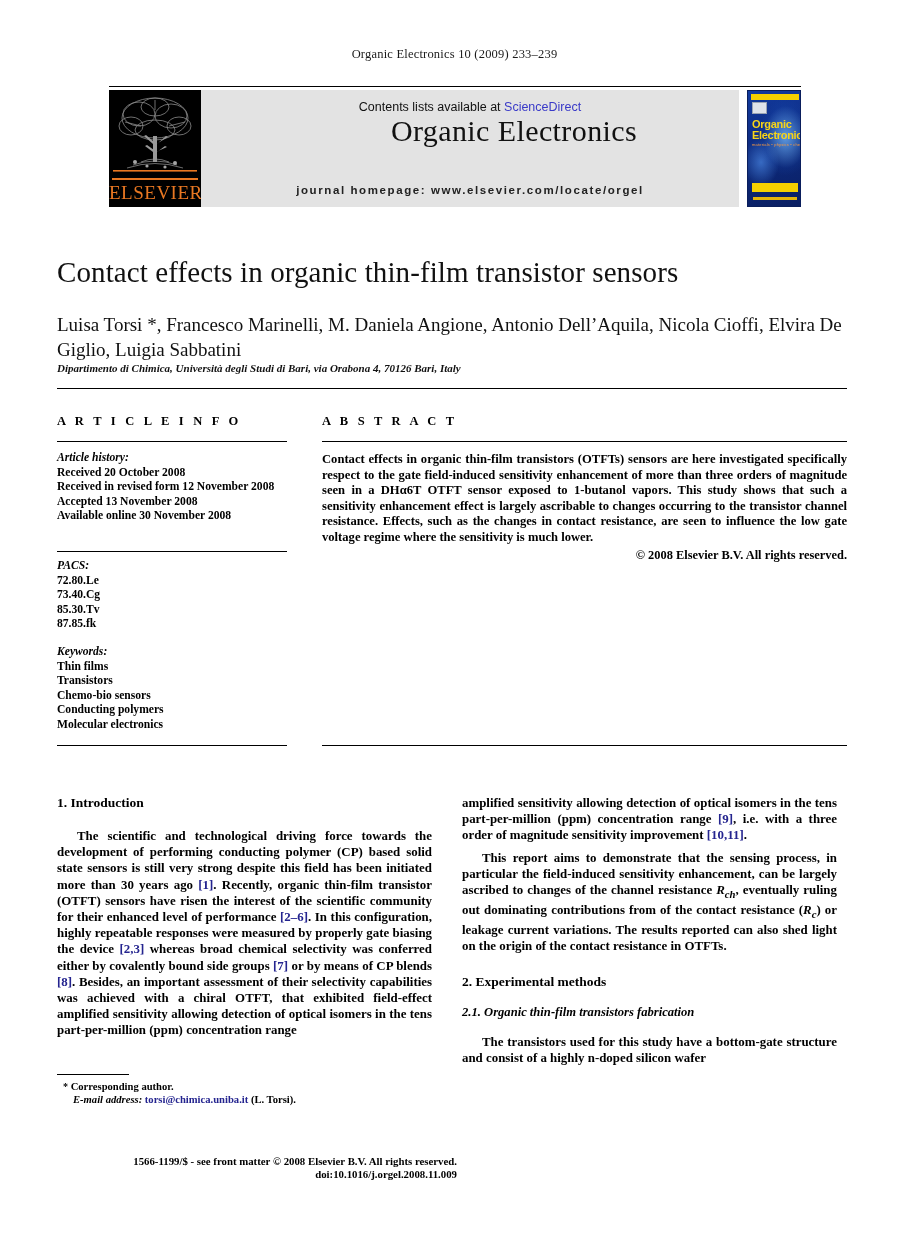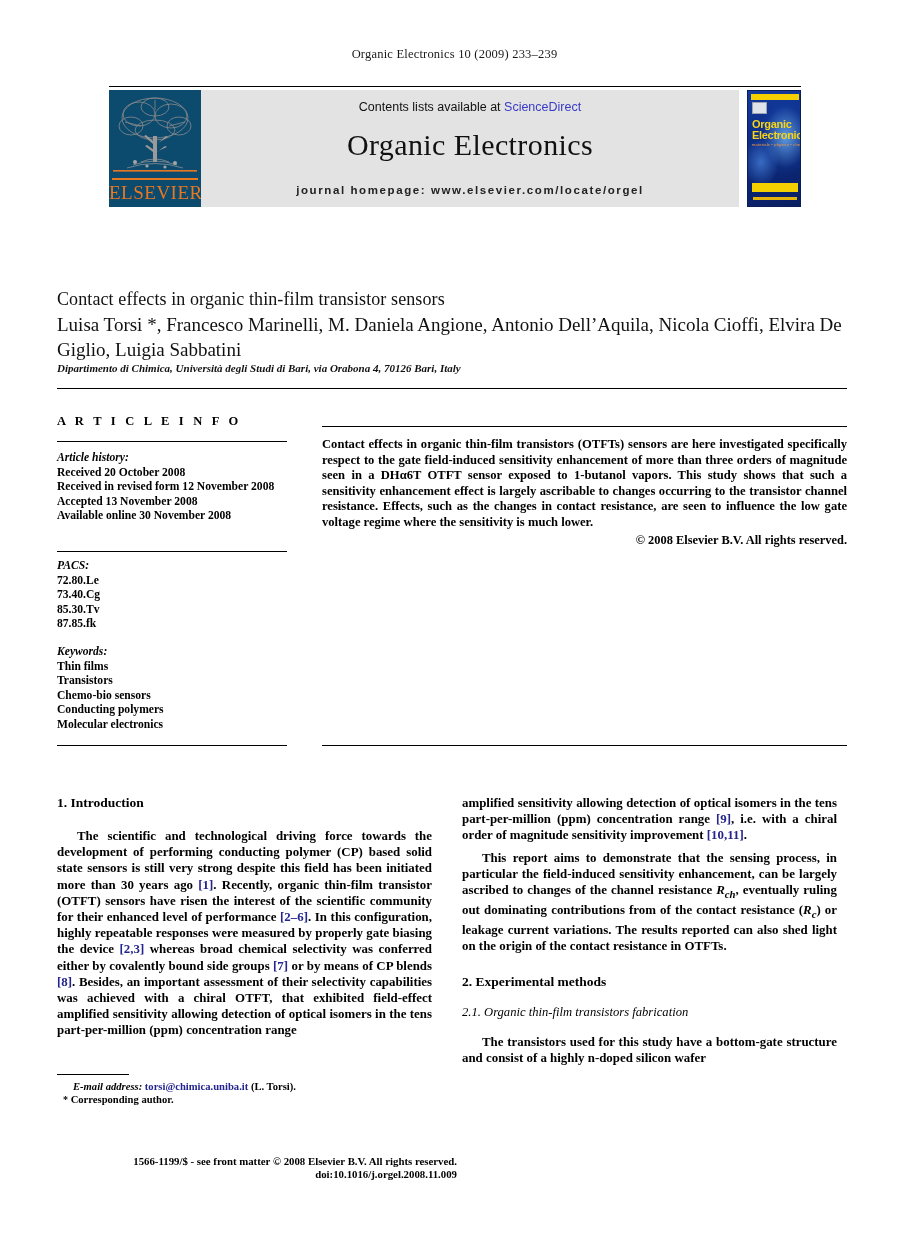--- a/index.html
+++ b/index.html
@@ -46,21 +46,21 @@
     position: absolute;
     left: 0; top: 3px;
     width: 692px;
     height: 117px;
   }
   .elsevier-logo {
     position: absolute;
     left: 0px; top: 0px;
     width: 92px;
     height: 117px;
-    background: #0c4a6e;
+    background: #000000;
   }
   .tree-wrap {
     position: absolute;
     left: 2px; top: 2px;
     width: 88px;
     height: 82px;
     overflow: hidden;
   }
   .elsevier-word {
     position: absolute;
@@ -95,27 +95,28 @@
     text-align: center;
     font-family: "Liberation Sans", sans-serif;
     font-size: 12.5px;
     color: #111;
   }
   .sd-link {
     color: #3a3ac8;
   }
   .journal-name {
     position: absolute;
-    left: 0; top: 38px;
+    left: 0; top: 24px;
     width: 538px;
     text-align: center;
     font-family: "Liberation Serif", serif;
     font-size: 30px;
     color: #111;
     letter-spacing: 0.4px;
+    padding-left: 44px;
   }
   .homepage-line {
     position: absolute;
     left: 0; top: 94px;
     width: 538px;
     text-align: center;
     font-family: "Liberation Sans", sans-serif;
     font-size: 11.5px;
     letter-spacing: 1.6px;
     color: #222;
@@ -184,23 +185,23 @@
   .cover-botline {
     position: absolute;
     left: 5px; bottom: 6px;
     width: 44px; height: 3px;
     background: #e4b40a;
   }
 
   
   .article-title {
     position: absolute;
-    left: 57px; top: 289px;
+    left: 57px; top: 256px;
     width: 790px;
-    font-size: 18px;
+    font-size: 29px;
     color: #111;
     letter-spacing: 0.1px;
   }
   .authors {
     position: absolute;
     left: 57px; top: 312px;
     width: 790px;
     font-size: 19px;
     line-height: 25px;
     color: #111;
@@ -304,21 +305,21 @@
     left: 462px; top: 795px;
     width: 375px;
   }
   .h2 {
     font-size: 13.5px;
     font-weight: bold;
     margin: 0 0 17px 0;
   }
   .h3 {
     font-size: 12.6px;
-    font-weight: normal;
+    font-weight: bold;
     font-style: italic;
     margin: 18px 0 14px 0;
   }
   p.body {
     margin: 0;
     font-size: 12.9px;
     line-height: 16.2px;
     text-align: justify;
     font-weight: bold;
     text-indent: 20px;
@@ -459,44 +460,45 @@
       <div>Transistors</div>
       <div>Chemo-bio sensors</div>
       <div>Conducting polymers</div>
       <div>Molecular electronics</div>
     </div>
   </div>
 
   <div class="info-rule-3"></div>
 
   <div class="col-abstract">
+    <div class="sec-label">A B S T R A C T</div>
     <div class="thin-rule"></div>
     <div class="abstract-text">Contact effects in organic thin-film transistors (OTFTs) sensors are here investigated specifically respect to the gate field-induced sensitivity enhancement of more than three orders of magnitude seen in a DHα6T OTFT sensor exposed to 1-butanol vapors. This study shows that such a sensitivity enhancement effect is largely ascribable to changes occurring to the transistor channel resistance. Effects, such as the changes in contact resistance, are seen to influence the low gate voltage regime where the sensitivity is much lower.</div>
     <div class="copyright">© 2008 Elsevier B.V. All rights reserved.</div>
   </div>
 
   <div class="abs-rule-bot"></div>
 
   <div class="body-col-left">
     <div class="h2">1. Introduction</div>
     <p class="body"><span>The scientific and technological driving force towards the development of performing conducting polymer (CP) based solid state sensors is still very strong despite this field has been initiated more than 30 years ago </span><span class="ref">[1]</span><span>. Recently, organic thin-film transistor (OTFT) sensors have risen the interest of the scientific community for their enhanced level of performance </span><span class="ref">[2–6]</span><span>. In this configuration, highly repeatable responses were measured by properly gate biasing the device </span><span class="ref">[2,3]</span><span> whereas broad chemical selectivity was conferred either by covalently bound side groups </span><span class="ref">[7]</span><span> or by means of CP blends </span><span class="ref">[8]</span><span>. Besides, an important assessment of their selectivity capabilities was achieved with a chiral OTFT, that exhibited field-effect amplified sensitivity allowing detection of optical isomers in the tens part-per-million (ppm) concentration range </span></p>
   </div>
 
   <div class="foot-rule"></div>
   <div class="footnote">
+    <div><span class="star">*</span><span> Corresponding author.</span></div>
     <div style="padding-left:10px;"><span class="ital">E-mail address:</span> <span class="mail-link">torsi@chimica.uniba.it</span><span> (L. Torsi).</span></div>
-    <div><span class="star">*</span><span> Corresponding author.</span></div>
   </div>
 
   <div class="imprint">
     <div>1566-1199/$ - see front matter © 2008 Elsevier B.V. All rights reserved.</div>
     <div>doi:10.1016/j.orgel.2008.11.009</div>
   </div>
 
   <div class="body-col-right">
-    <p class="body" style="text-indent:0;"><span>amplified sensitivity allowing detection of optical isomers in the tens part-per-million (ppm) concentration range </span><span class="ref">[9]</span><span>, i.e. with a chiral order of magnitude sensitivity improvement </span><span class="ref">[10,11]</span><span>.</span></p>
+    <p class="body" style="text-indent:0;"><span>amplified sensitivity allowing detection of optical isomers in the tens part-per-million (ppm) concentration range </span><span class="ref">[9]</span><span>, i.e. with a three order of magnitude sensitivity improvement </span><span class="ref">[10,11]</span><span>.</span></p>
     <p class="body"><span>This report aims to demonstrate that the sensing process, in particular the field-induced sensitivity enhancement, can be largely ascribed to changes of the channel resistance </span><i><span>R</span><sub>ch</sub></i><span>, eventually ruling out dominating contributions from of the contact resistance (</span><i><span>R</span><sub>c</sub></i><span>) or leakage current variations. The results reported can also shed light on the origin of the contact resistance in OTFTs.</span></p>
     <div class="h2" style="margin-top:20px;">2. Experimental methods</div>
     <div class="h3" style="margin-top:-2px;">2.1. Organic thin-film transistors fabrication</div>
     <p class="body">The transistors used for this study have a bottom-gate structure and consist of a highly n-doped silicon wafer</p>
   </div>
 
 </div>
 
 </body></html>

